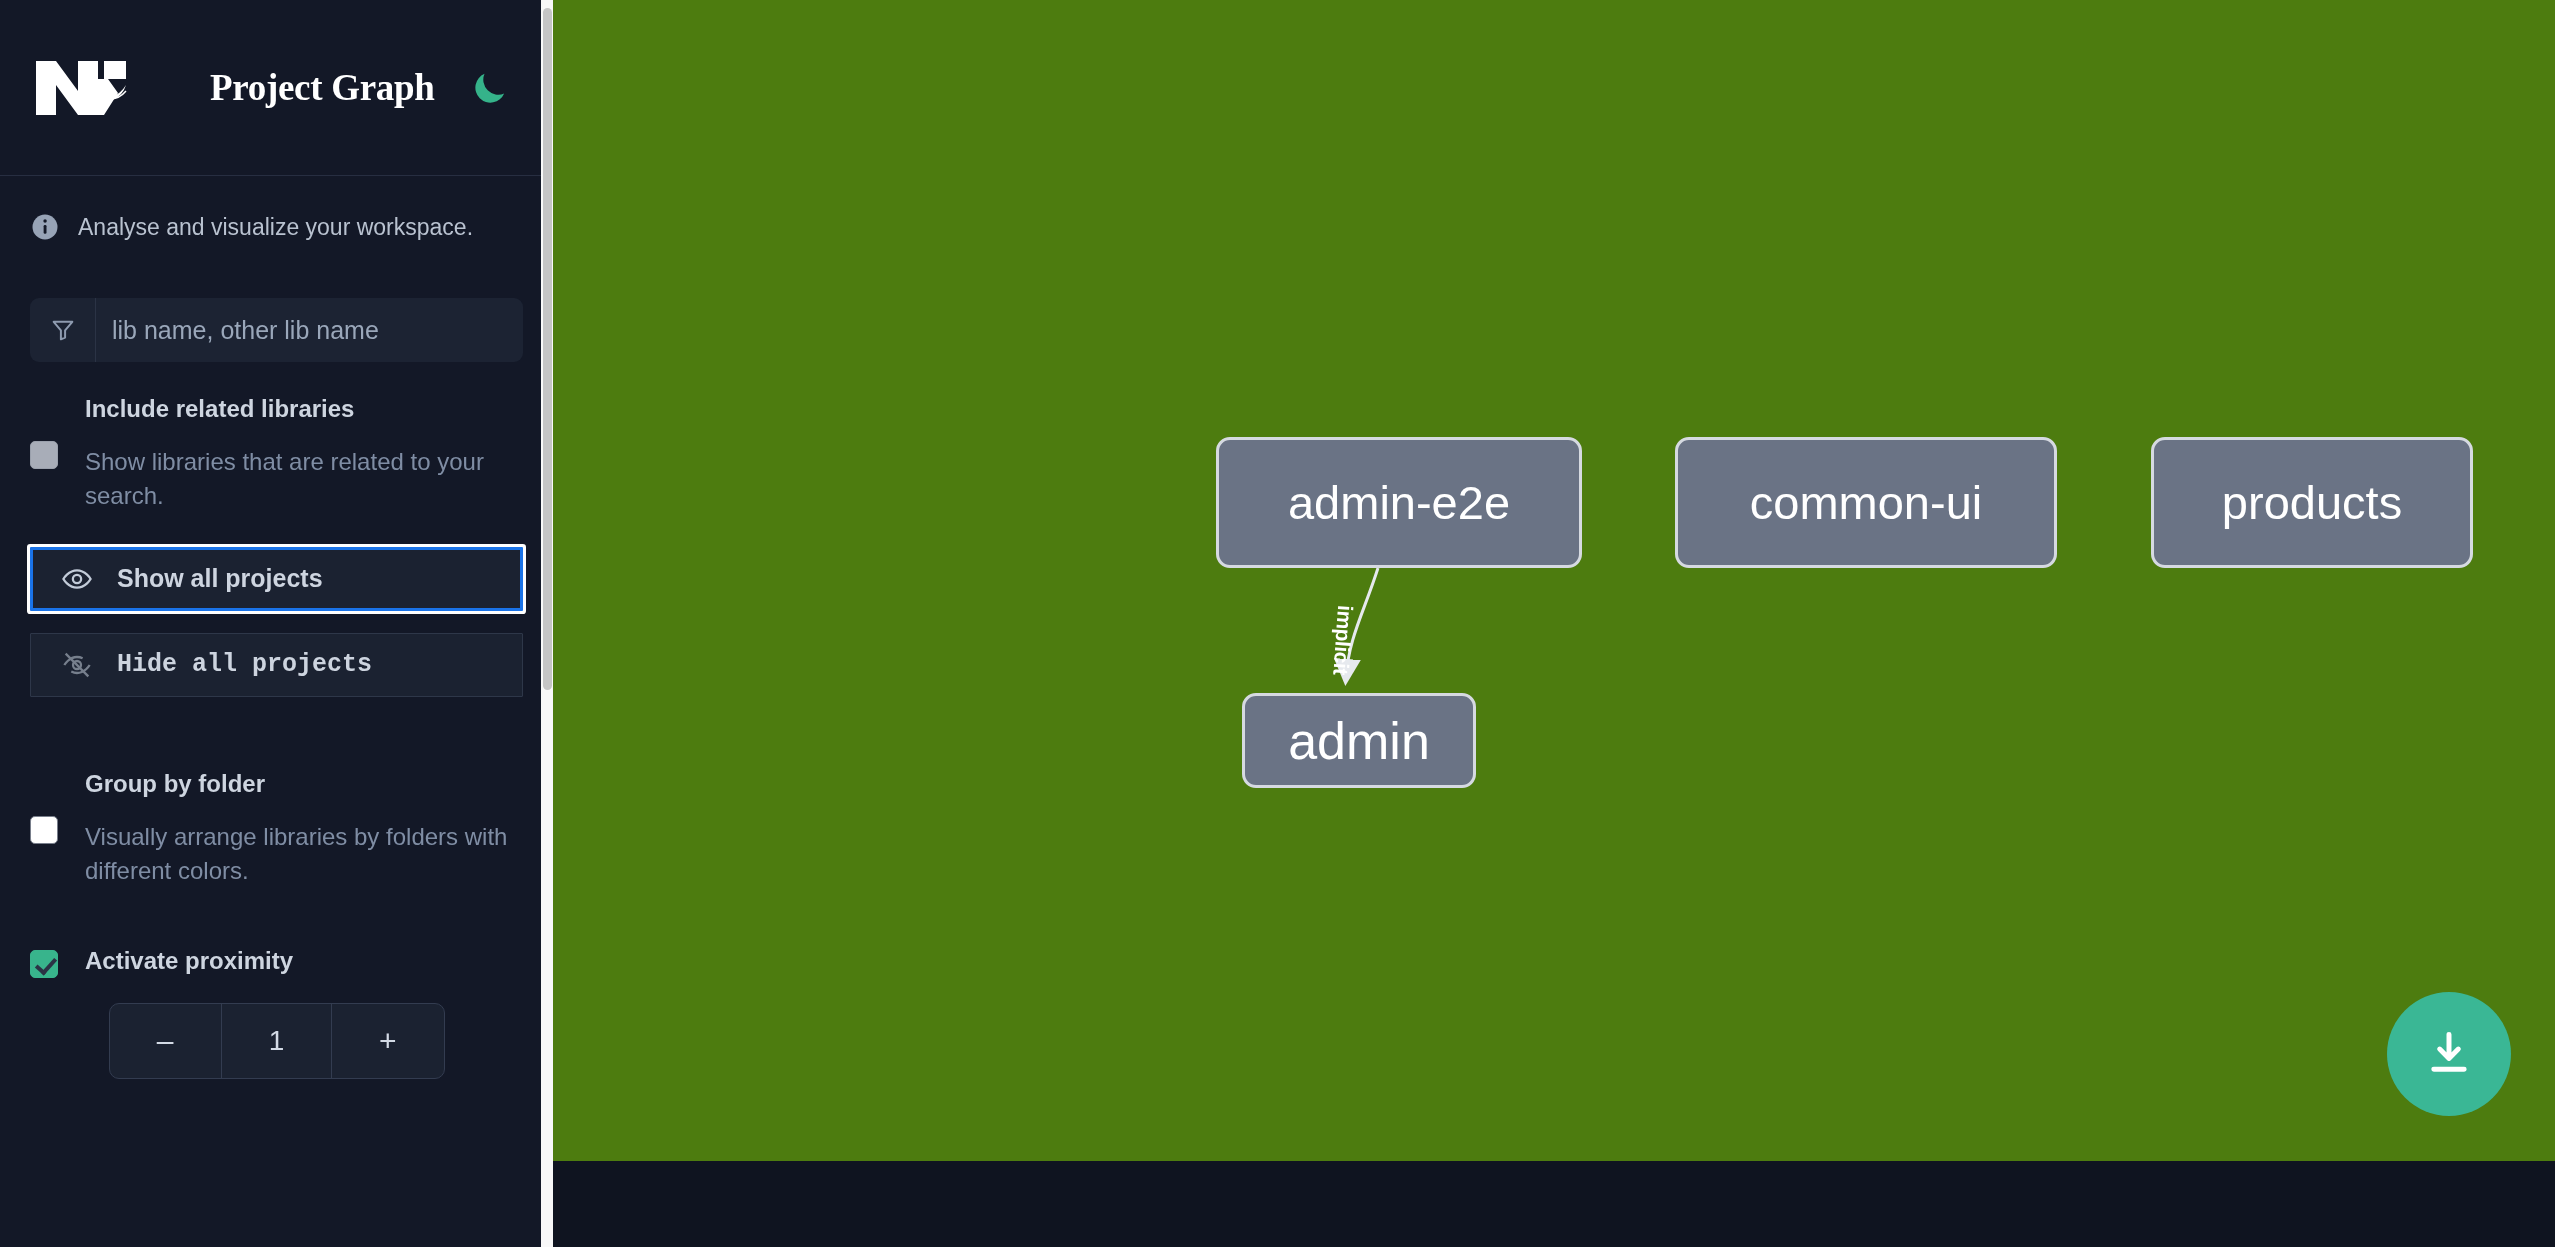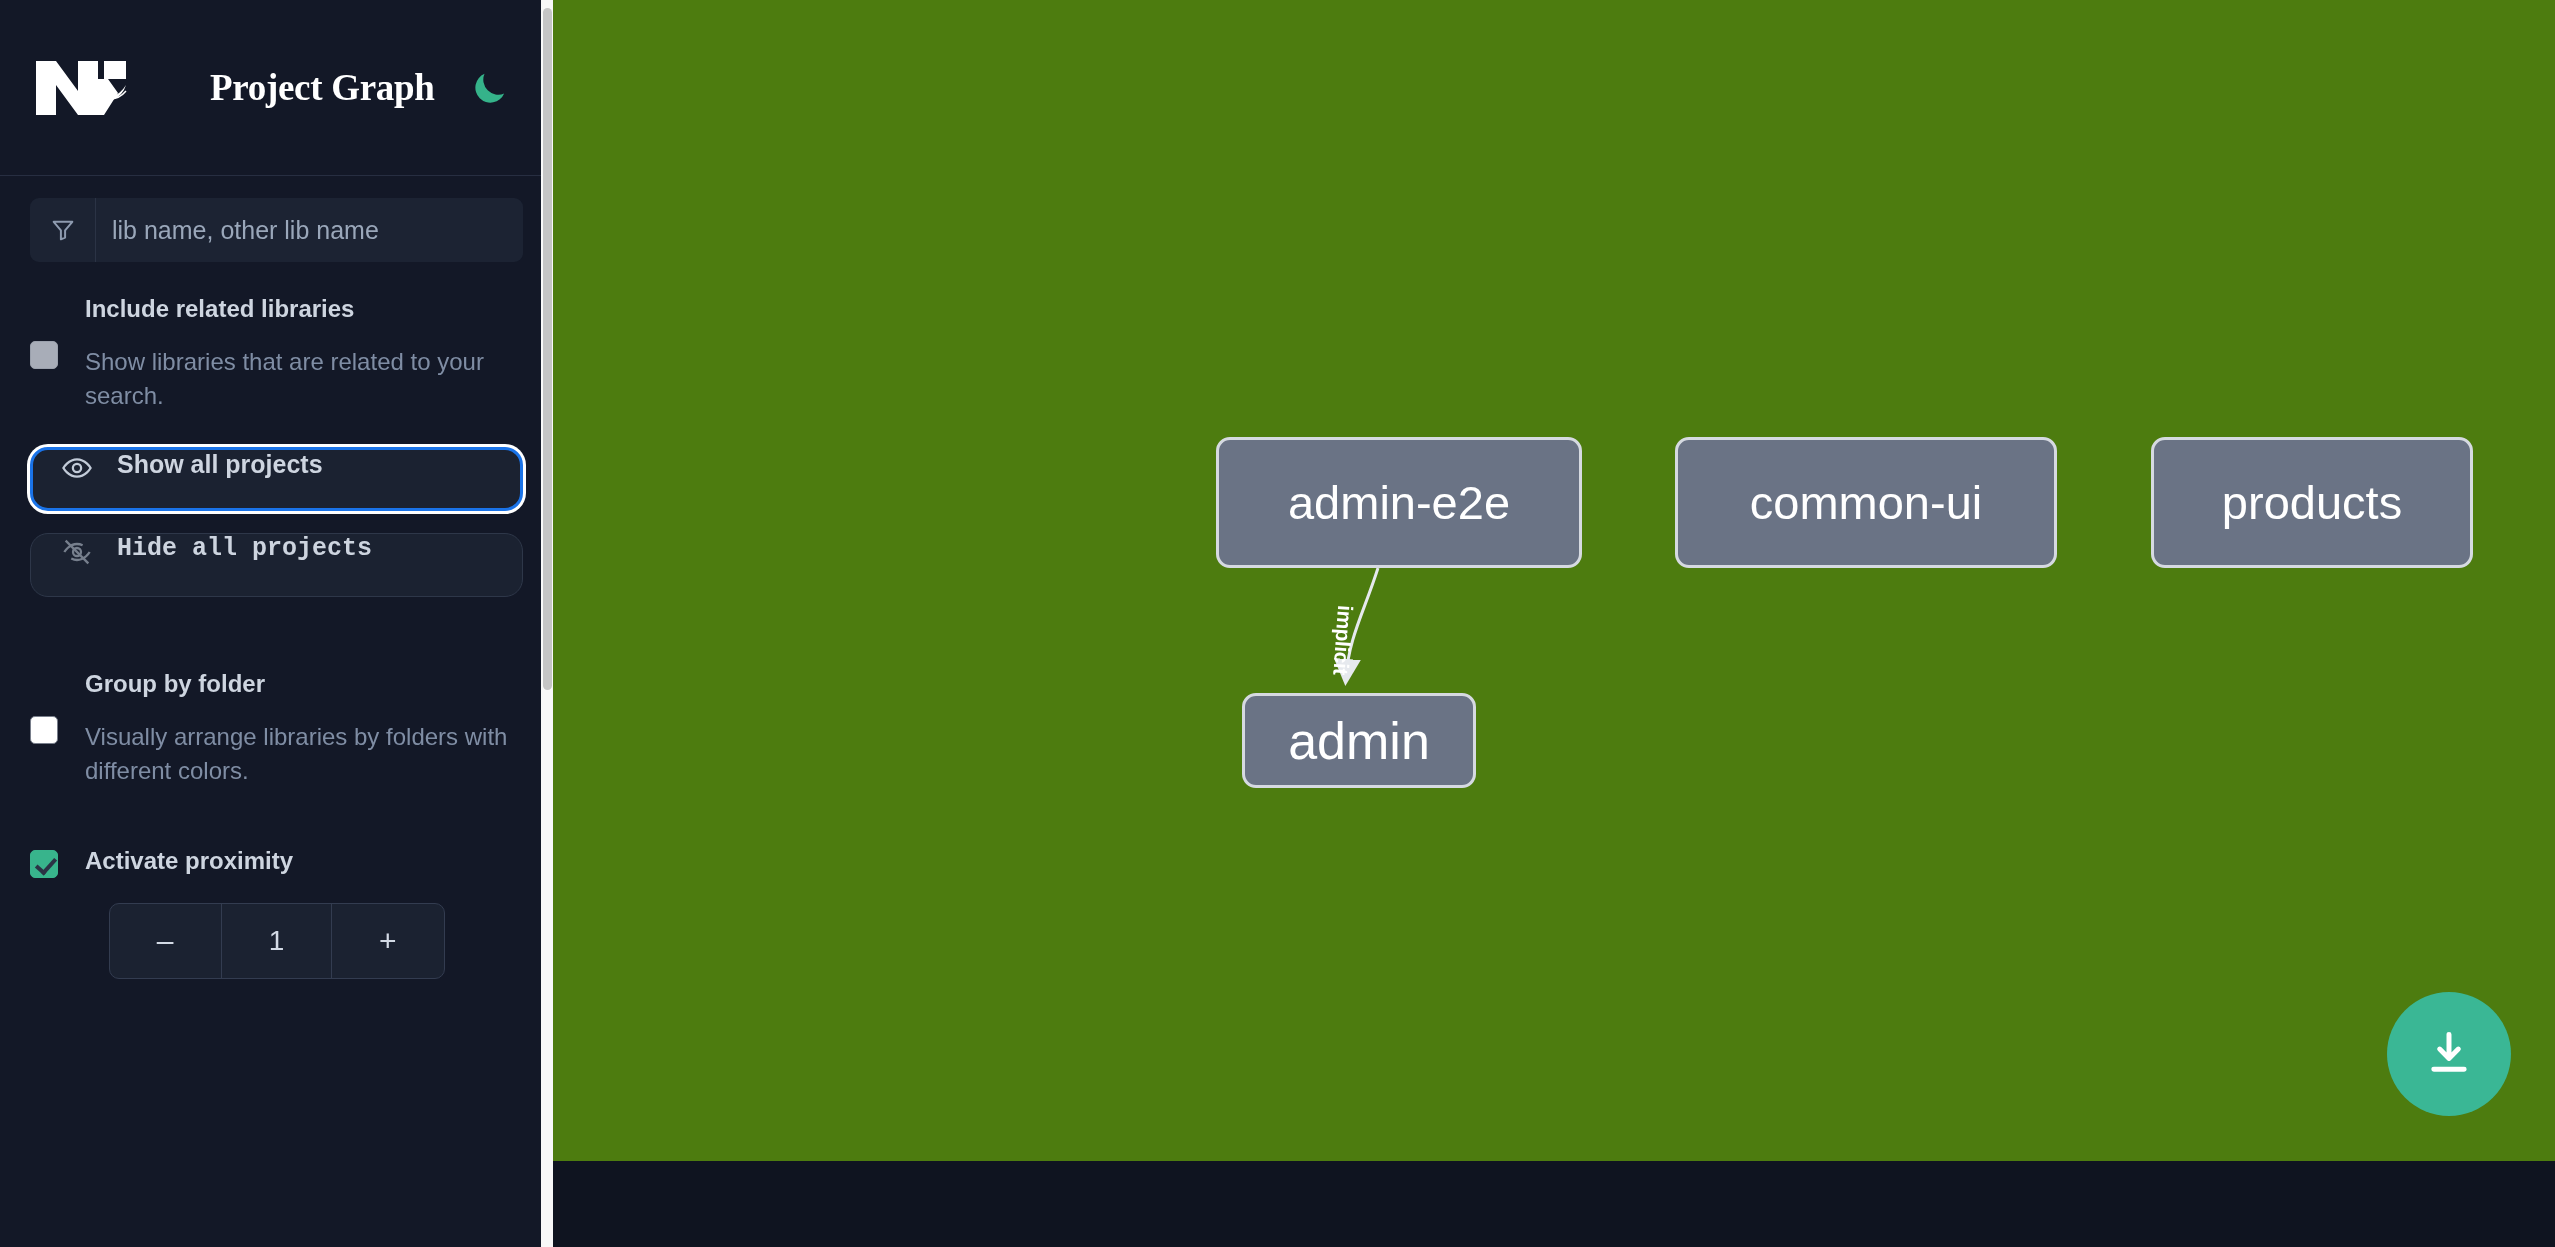--- a/index.html
+++ b/index.html
@@ -94,23 +94,23 @@
     border: solid #2b3345;
     border-width: 0 4px 4px 0;
     transform: rotate(42deg);
   }
   .check-texts { flex: 1 1 auto; }
   .check-title { color: #ced5e0; font-size: 24px; font-weight: 700; line-height: 1.45; }
   .check-desc  { color: #7f8da4; font-size: 24px; line-height: 1.42; margin-top: 18px; }
 
   .btn-wrap { padding: 0 30px; }
   .pbtn {
-    display: flex; 
+    display: flex; align-items: center;
     height: 64px;
-    border-radius: 18px;
+    border-radius: 1px;
     background: #1b2231;
     border: 1px solid #2e3749;
     padding-left: 28px;
     gap: 22px;
     cursor: pointer;
     color: #ced5e0;
     font-size: 25px; font-weight: 700;
   }
   .pbtn.focused {
     border: 3px solid #1a73e8;
@@ -223,20 +223,30 @@
         <span class="app-title">Project Graph</span>
         <span class="moon-btn">
           <svg viewBox="0 0 24 24" width="40" height="40">
             <path fill="#35b38a" d="M20.5 15.3A9 9 0 0 1 8.7 3.5a9 9 0 1 0 11.8 11.8z"></path>
           </svg>
         </span>
       </div>
 
       <div class="divider"></div>
 
+      <div class="info-row">
+        <span class="info-icon">
+          <svg viewBox="0 0 24 24" width="30" height="30">
+            <circle cx="12" cy="12" r="10" fill="#97a3b6"></circle>
+            <rect x="10.9" y="10.3" width="2.3" height="7" rx="1" fill="#131827"></rect>
+            <circle cx="12.05" cy="7.2" r="1.4" fill="#131827"></circle>
+          </svg>
+        </span>
+        <span class="info-text">Analyse and visualize your workspace.</span>
+      </div>
 
       <div class="filter-wrap">
         <div class="filter-box">
           <span class="filter-icon-cell">
             <svg viewBox="0 0 24 24" width="28" height="28">
               <path fill="none" stroke="#8e9bb0" stroke-width="1.7" stroke-linejoin="round" d="M4 5h16l-6.2 7.4v6.1L10.2 20v-7.6z"></path>
             </svg>
           </span>
           <input class="filter-input" type="text" placeholder="lib name, other lib name" style="">
         </div>

